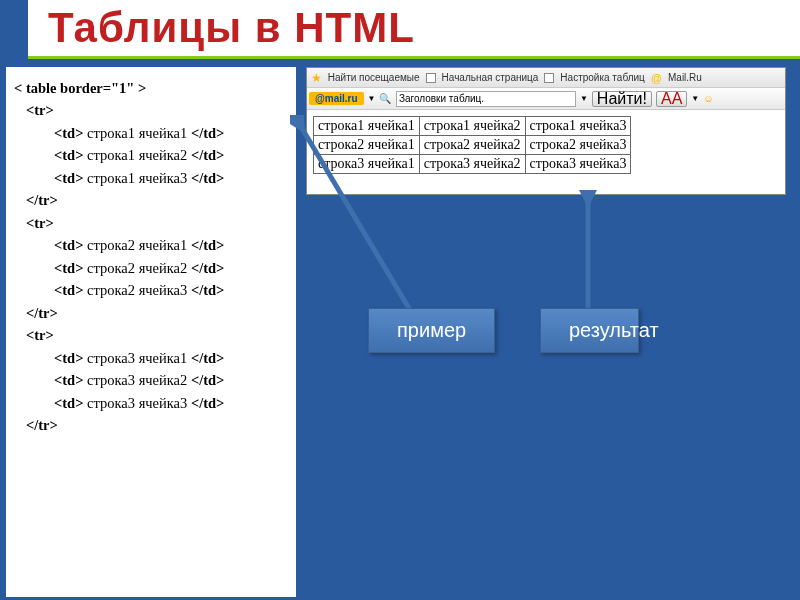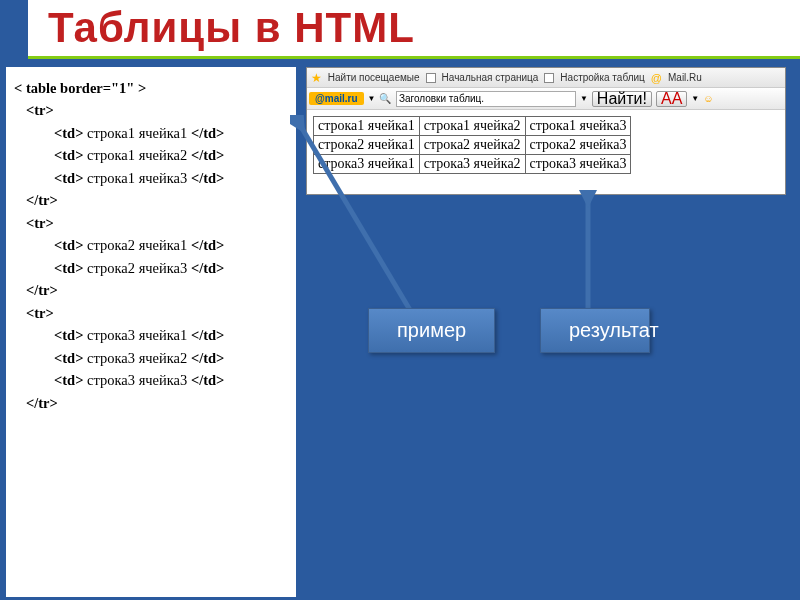--- a/index.html
+++ b/index.html
@@ -108,21 +108,21 @@
     .label-box {
       position: absolute;
       background: linear-gradient(#5789c8, #3f6fad);
       border: 1px solid #3a5f90;
       color: #fff;
       font-size: 20px;
       padding: 10px 28px;
       box-shadow: 2px 2px 4px rgba(0,0,0,0.3);
     }
     .label-example { left: 368px; top: 308px; }
-    .label-result { left: 540px; top: 308px; width:110px; }
+    .label-result { left: 540px; top: 308px; width:99px; }
     svg.arrow { position: absolute; }
     .star-ico { color:#ffb700; font-size:12px; }
     .mail-ico { color:#ffb700; font-size:11px; }
   </style>
 </head>
 <body>
 
 <div class="title-bar">
   <h1>Таблицы в HTML</h1>
 </div>
@@ -133,20 +133,21 @@
     <div><span class="tag">&lt; table border="1" &gt;</span></div>
 
     <div class="ind1"><span class="tag">&lt;tr&gt;</span></div>
     <div class="ind2"><span class="tag">&lt;td&gt;</span> <span>строка1 ячейка1</span> <span class="tag">&lt;/td&gt;</span></div>
     <div class="ind2"><span class="tag">&lt;td&gt;</span> <span>строка1 ячейка2</span> <span class="tag">&lt;/td&gt;</span></div>
     <div class="ind2"><span class="tag">&lt;td&gt;</span> <span>строка1 ячейка3</span> <span class="tag">&lt;/td&gt;</span></div>
     <div class="ind1"><span class="tag">&lt;/tr&gt;</span></div>
 
     <div class="ind1"><span class="tag">&lt;tr&gt;</span></div>
     <div class="ind2"><span class="tag">&lt;td&gt;</span> <span>строка2 ячейка1</span> <span class="tag">&lt;/td&gt;</span></div>
+    <div class="ind2"><span class="tag">&lt;td&gt;</span> <span>строка2 ячейка2</span> <span class="tag">&lt;/td&gt;</span></div>
     <div class="ind2"><span class="tag">&lt;td&gt;</span> <span>строка2 ячейка3</span> <span class="tag">&lt;/td&gt;</span></div>
     <div class="ind1"><span class="tag">&lt;/tr&gt;</span></div>
 
     <div class="ind1"><span class="tag">&lt;tr&gt;</span></div>
     <div class="ind2"><span class="tag">&lt;td&gt;</span> <span>строка3 ячейка1</span> <span class="tag">&lt;/td&gt;</span></div>
     <div class="ind2"><span class="tag">&lt;td&gt;</span> <span>строка3 ячейка2</span> <span class="tag">&lt;/td&gt;</span></div>
     <div class="ind2"><span class="tag">&lt;td&gt;</span> <span>строка3 ячейка3</span> <span class="tag">&lt;/td&gt;</span></div>
     <div class="ind1"><span class="tag">&lt;/tr&gt;</span></div>
 
   </div>

